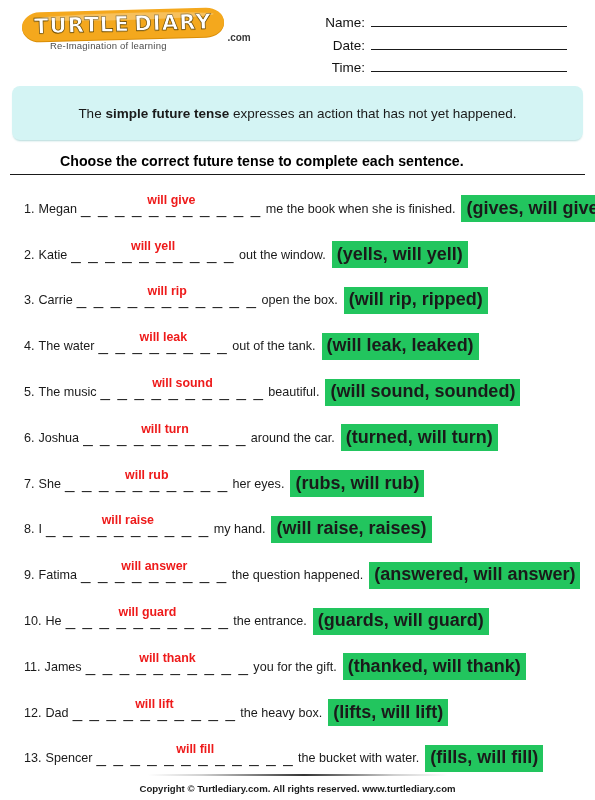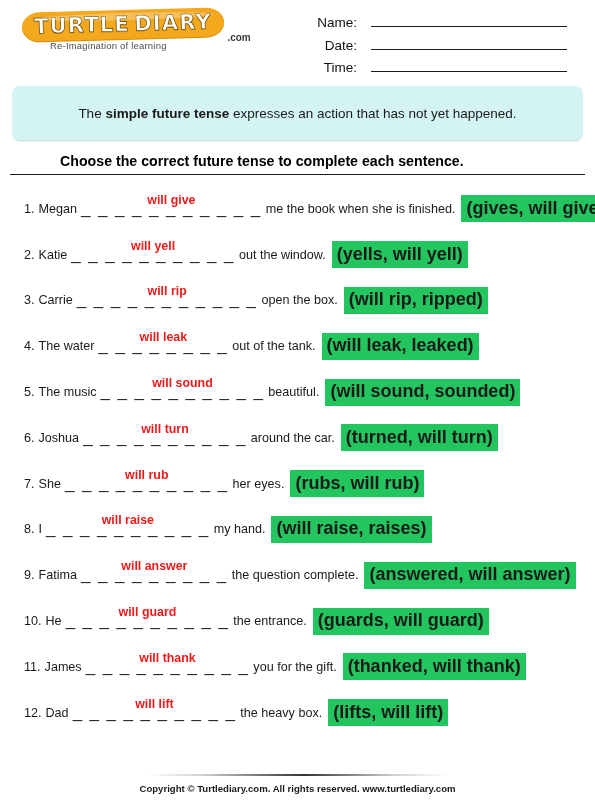--- a/index.html
+++ b/index.html
@@ -72,21 +72,21 @@
 
   .fields { padding-top: 8px; padding-right: 10px; }
   .field-row {
     display: flex;
     align-items: baseline;
     justify-content: flex-end;
     margin-bottom: 6.5px;
     font-size: 13.5px;
     color: #111;
   }
-  .field-label { width: 46px; text-align: right; margin-right: 14px; }
+  .field-label { width: 46px; text-align: right; margin-right: 6px; }
   .field-line {
     display: inline-block;
     width: 196px;
     border-bottom: 1.3px solid #1a1a1a;
     height: 13px;
   }
 
   
   .banner {
     margin: 6px 12px 0 12px;
@@ -310,21 +310,21 @@
       <span class="q-post">my hand.</span>
       <span class="options">(will raise, raises)</span>
     </div>
     <div class="q-row">
       <span class="q-num">9.</span>
       <span class="q-pre">Fatima</span>
       <span class="blank">
         <span class="dashes">_ _ _ _ _ _ _ _ _</span>
         <span class="answer">will answer</span>
       </span>
-      <span class="q-post">the question complete.</span>
+      <span class="q-post">the question happened.</span>
       <span class="options">(answered, will answer)</span>
     </div>
     <div class="q-row">
       <span class="q-num">10.</span>
       <span class="q-pre">He</span>
       <span class="blank">
         <span class="dashes">_ _ _ _ _ _ _ _ _ _</span>
         <span class="answer">will guard</span>
       </span>
       <span class="q-post">the entrance.</span>
@@ -342,19 +342,29 @@
     </div>
     <div class="q-row">
       <span class="q-num">12.</span>
       <span class="q-pre">Dad</span>
       <span class="blank">
         <span class="dashes">_ _ _ _ _ _ _ _ _ _</span>
         <span class="answer">will lift</span>
       </span>
       <span class="q-post">the heavy box.</span>
       <span class="options">(lifts, will lift)</span>
+    </div>
+    <div class="q-row">
+      <span class="q-num">13.</span>
+      <span class="q-pre">Spencer</span>
+      <span class="blank">
+        <span class="dashes">_ _ _ _ _ _ _ _ _ _ _ _</span>
+        <span class="answer">will fill</span>
+      </span>
+      <span class="q-post">the bucket with water.</span>
+      <span class="options">(fills, will fill)</span>
     </div>
   </div>
 
 <div class="footer">
   <div class="footer-divider"></div>
   <div class="footer-text">Copyright © Turtlediary.com. All rights reserved. www.turtlediary.com</div>
 </div>
 
 </body></html>

